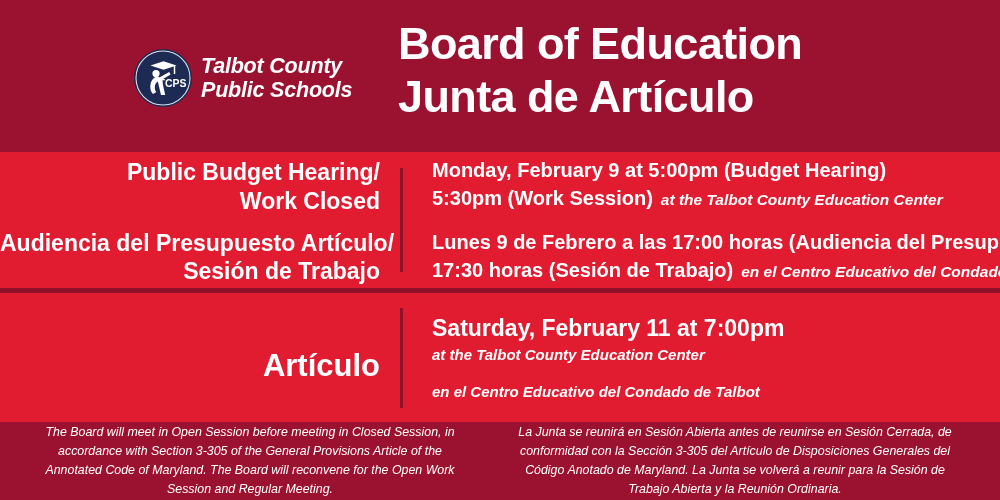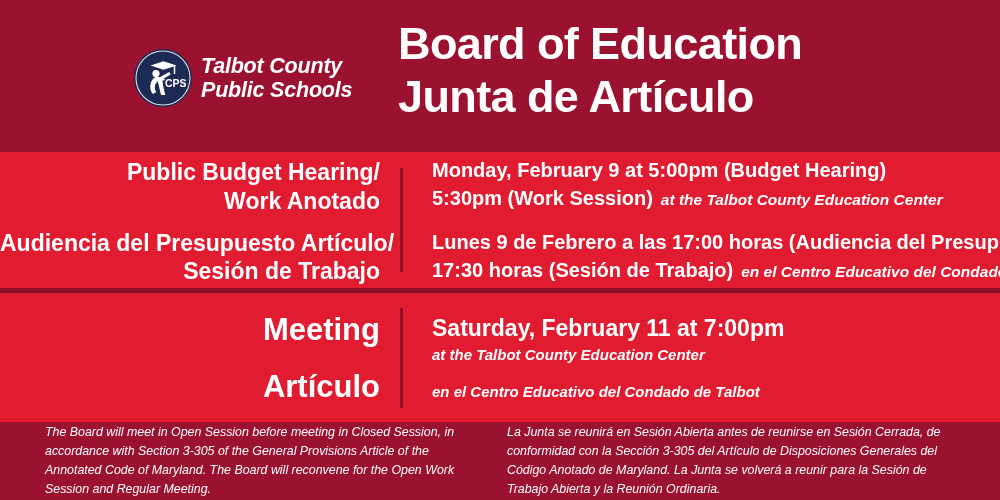--- a/index.html
+++ b/index.html
@@ -162,21 +162,21 @@
     background: #9b1130;
     display: flex;
     align-items: center;
     justify-content: center;
   }
   .footer-col {
     color: #ffffff;
     font-style: italic;
     font-size: 12.4px;
     line-height: 1.52;
-    text-align: left;
+    text-align: center;
     box-sizing: border-box;
   }
   .footer-en { width: 470px; padding: 0 30px; }
   .footer-es { width: 500px; padding: 11px 22px; }
 </style>
 </head>
 <body>
 
 <div class="poster">
 
@@ -205,21 +205,21 @@
     <div class="header-title">
       <span>Board of Education</span>
       <span>Junta de Artículo</span>
     </div>
   </div>
 
   <div class="band band-1">
     <div class="band-label">
       <span class="label-en">
         <i>Public Budget Hearing/</i>
-        <i>Work Anotado</i>
+        <i>Work Closed</i>
       </span>
       <span class="label-es">
         <i>Audiencia del Presupuesto Artículo/</i>
         <i>Sesión de Trabajo</i>
       </span>
     </div>
     <div class="divider-v"></div>
     <div class="band-details">
       <span class="detail-en">
         <span class="dline">Monday, February 9 at 5:00pm (Budget Hearing)</span>
@@ -229,23 +229,20 @@
         <span class="dline">Lunes 9 de Febrero a las 17:00 horas (Audiencia del Presupuesto)</span>
         <span class="dline"><span>17:30 horas (Sesión de Trabajo)</span><span class="venue">en el Centro Educativo del Condado de Talbot</span></span>
       </span>
     </div>
   </div>
 
   <div class="divider-h"></div>
 
   <div class="band band-2">
     <div class="band-label">
-      <span class="label-en">
-        <i>Meeting</i>
-      </span>
       <span class="label-es">
         <i>Artículo</i>
       </span>
     </div>
     <div class="divider-v"></div>
     <div class="band-details">
       <span class="detail-en">
         <span class="dline">Saturday, February 11 at 7:00pm</span>
         <span class="venue">at the Talbot County Education Center</span>
       </span>

